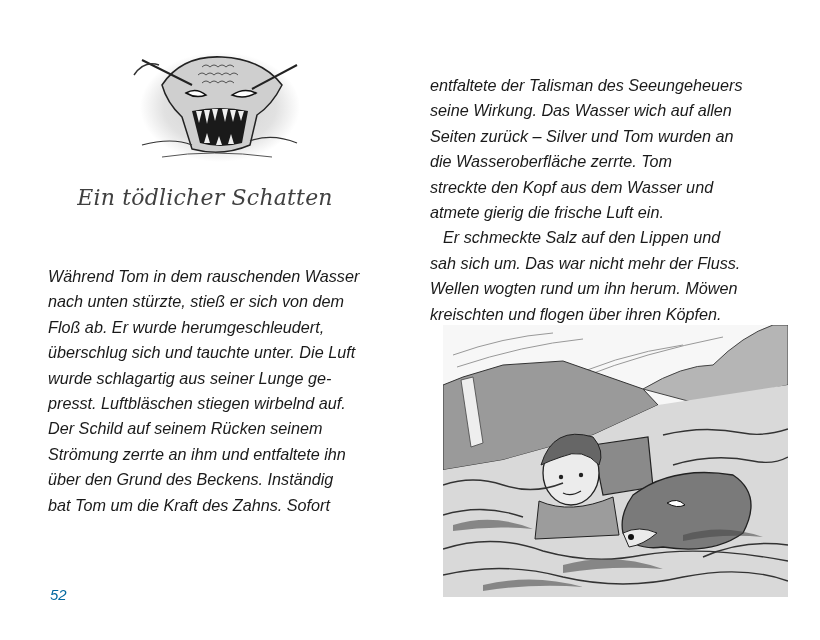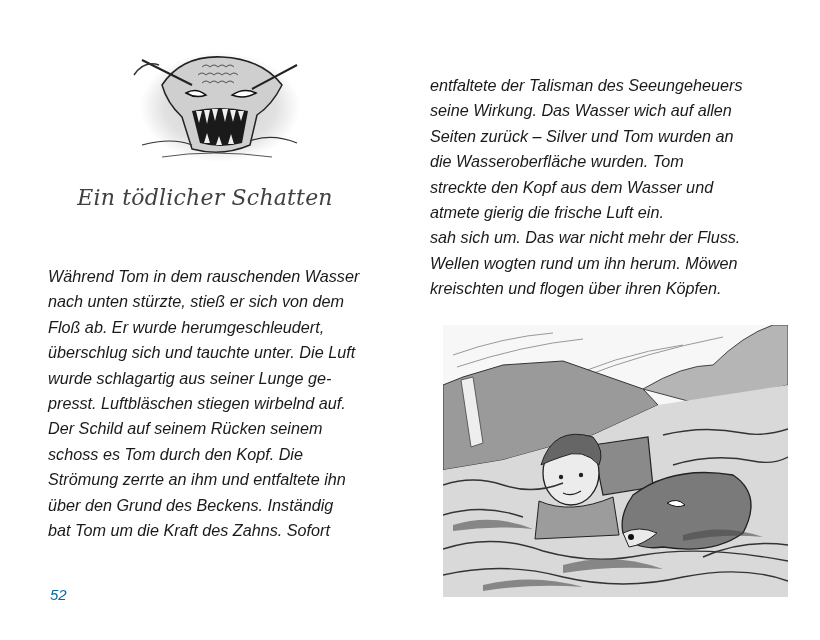--- a/index.html
+++ b/index.html
@@ -84,37 +84,37 @@
   <div class="chapter-title">Ein tödlicher Schatten</div>
 
   <div class="text-block left-text">
     <span class="line">Während Tom in dem rauschenden Wasser</span>
     <span class="line">nach unten stürzte, stieß er sich von dem</span>
     <span class="line">Floß ab. Er wurde herumgeschleudert,</span>
     <span class="line">überschlug sich und tauchte unter. Die Luft</span>
     <span class="line">wurde schlagartig aus seiner Lunge ge-</span>
     <span class="line">presst. Luftbläschen stiegen wirbelnd auf.</span>
     <span class="line">Der Schild auf seinem Rücken seinem</span>
-    <span class="line">schoss es Tom durch den Kopf. Die</span>
     <span class="line">Strömung zerrte an ihm und entfaltete ihn</span>
     <span class="line">über den Grund des Beckens. Inständig</span>
     <span class="line">bat Tom um die Kraft des Zahns. Sofort</span>
   </div>
 
   <div class="page-number">52</div>
 </div>
 
 <div class="page page-right">
   <div class="text-block right-text">
     <span class="line">entfaltete der Talisman des Seeungeheuers</span>
     <span class="line">seine Wirkung. Das Wasser wich auf allen</span>
     <span class="line">Seiten zurück – Silver und Tom wurden an</span>
-    <span class="line">die Wasseroberfläche wurden. Tom</span>
+    <span class="line">die Wasseroberfläche zerrte. Tom</span>
     <span class="line">streckte den Kopf aus dem Wasser und</span>
     <span class="line">atmete gierig die frische Luft ein.</span>
+    <span class="line indent">Er schmeckte Salz auf den Lippen und</span>
     <span class="line">sah sich um. Das war nicht mehr der Fluss.</span>
     <span class="line">Wellen wogten rund um ihn herum. Möwen</span>
     <span class="line">kreischten und flogen über ihren Köpfen.</span>
   </div>
 
   <div class="illustration">
     <svg width="345" height="272" viewBox="0 0 345 272">
       <rect width="345" height="272" fill="#f7f7f7"></rect>
 
       <g stroke="#999" stroke-width="1" fill="none">

